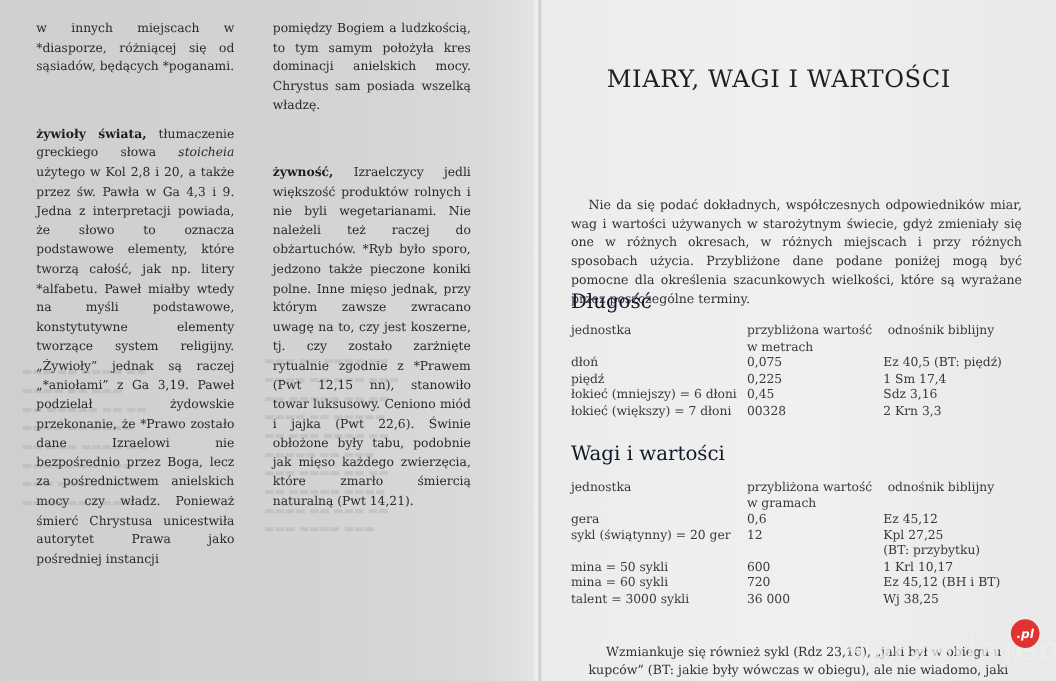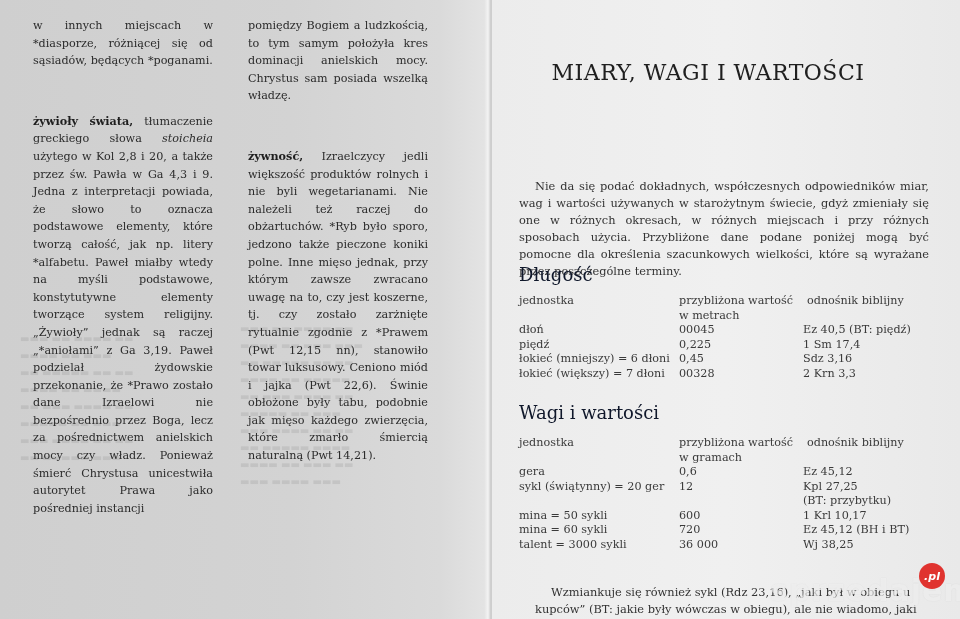--- a/index.html
+++ b/index.html
@@ -110,21 +110,21 @@
     <span class="c1">jednostka</span>
     <span class="c2">przybliżona wartość</span>
     <span class="c3" style="padding-left:4px">odnośnik biblijny</span>
   </div>
   <div class="trow">
     <span class="c1"></span>
     <span class="c2">w metrach</span>
   </div>
   <div class="trow">
     <span class="c1">dłoń</span>
-    <span class="c2">00045</span>
+    <span class="c2">0,075</span>
     <span class="c3">Ez 40,5 (BT: piędź)</span>
   </div>
   <div class="trow">
     <span class="c1">piędź</span>
     <span class="c2">0,225</span>
     <span class="c3">1 Sm 17,4</span>
   </div>
   <div class="trow">
     <span class="c1">łokieć (mniejszy) = 6 dłoni</span>
     <span class="c2">0,45</span>

